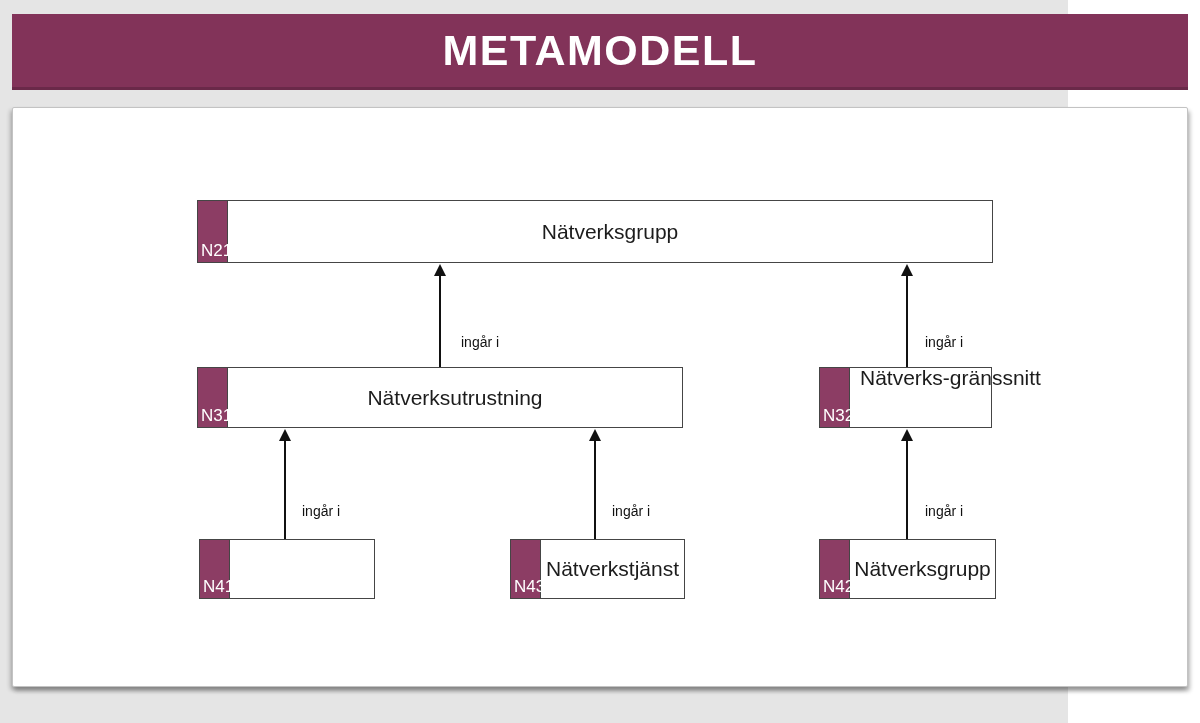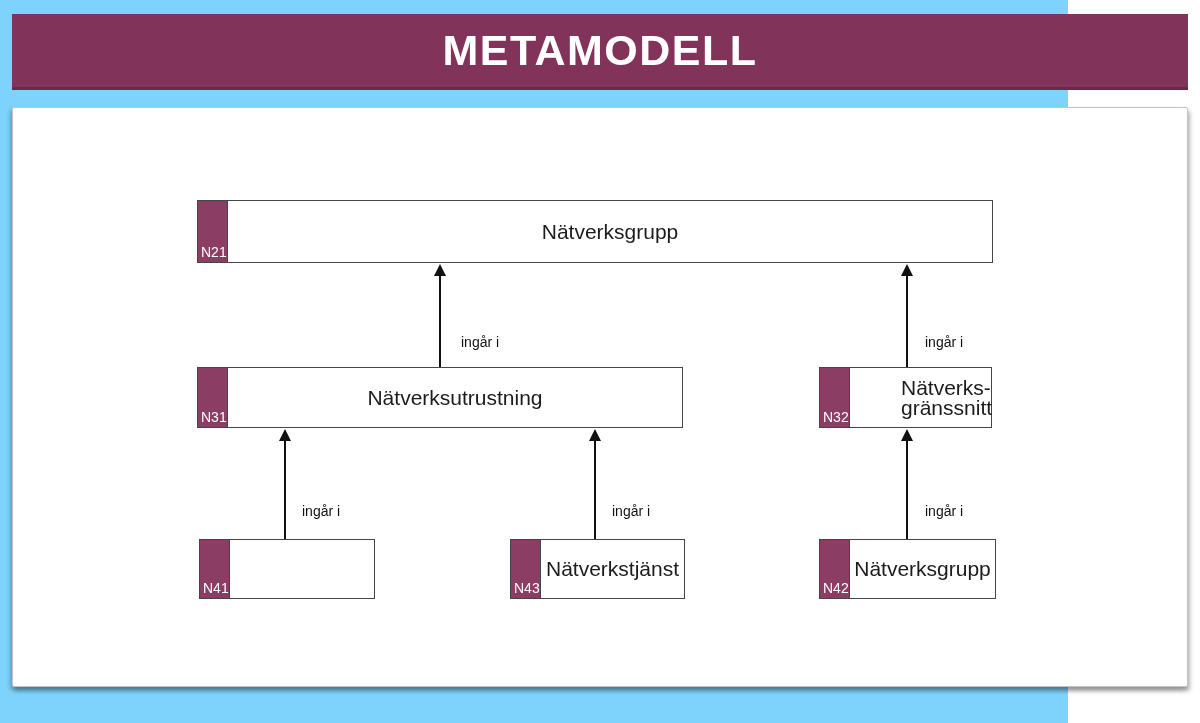--- a/index.html
+++ b/index.html
@@ -5,21 +5,21 @@
   :root{
     --accent:#823359;
     --tag:#8C3D64;
     --borderDark:#454545;
     --arrow:#111111;
     --panelBorder:#c3c3c3;
   }
   *{box-sizing:border-box;margin:0;padding:0;}
   html,body{width:1200px;height:723px;background:#ffffff;overflow:hidden;}
   body{font-family:"Liberation Sans","DejaVu Sans",sans-serif;}
-  .stage{position:absolute;top:0;left:0;width:1068px;height:723px;background:#7dd3fc;}
+  .stage{position:absolute;top:0;left:0;width:1068px;height:723px;background:#e5e5e5;}
 
   
   .header-bar{
     position:absolute;left:12px;top:14px;width:1176px;height:76px;
     background:var(--accent);
     border-bottom:3px solid rgba(0,0,0,0.18);
     display:flex;align-items:center;justify-content:center;
   }
   .header-title{
     color:#ffffff;font-size:43px;font-weight:700;letter-spacing:1.5px;line-height:1;
@@ -37,29 +37,29 @@
   .node{
     position:absolute;background:#ffffff;border:1.5px solid var(--borderDark);
     display:flex;align-items:stretch;
   }
   .node-tag{
     position:relative;width:30px;flex:0 0 30px;
     background:var(--tag);border-right:1.5px solid var(--borderDark);
   }
   .tag-id{
     position:absolute;left:3px;bottom:3px;
-    color:#ffffff;font-size:14px;line-height:1;white-space:nowrap;text-align:right;
+    color:#ffffff;font-size:17px;line-height:1;white-space:nowrap;text-align:right;
   }
   .node-label{
     flex:1;display:flex;align-items:center;justify-content:center;
     font-size:21px;color:#1c1c1c;text-align:center;line-height:20px;
   }
   .node-label.left{
     justify-content:flex-start;text-align:right;padding-left:10px;
-    flex-direction:column;align-items:flex-start;margin-left:41px;
+    flex-direction:row;align-items:flex-start;
   }
   .node-label.left span{display:block;}
   .node-label.left{justify-content:center;}
 
   
   .n21{left:197px;top:200px;width:796px;height:63px;}
   .n31{left:197px;top:367px;width:486px;height:61px;}
   .n32{left:819px;top:367px;width:173px;height:61px;}
   .n41{left:199px;top:539px;width:176px;height:60px;}
   .n43{left:510px;top:539px;width:175px;height:60px;}

